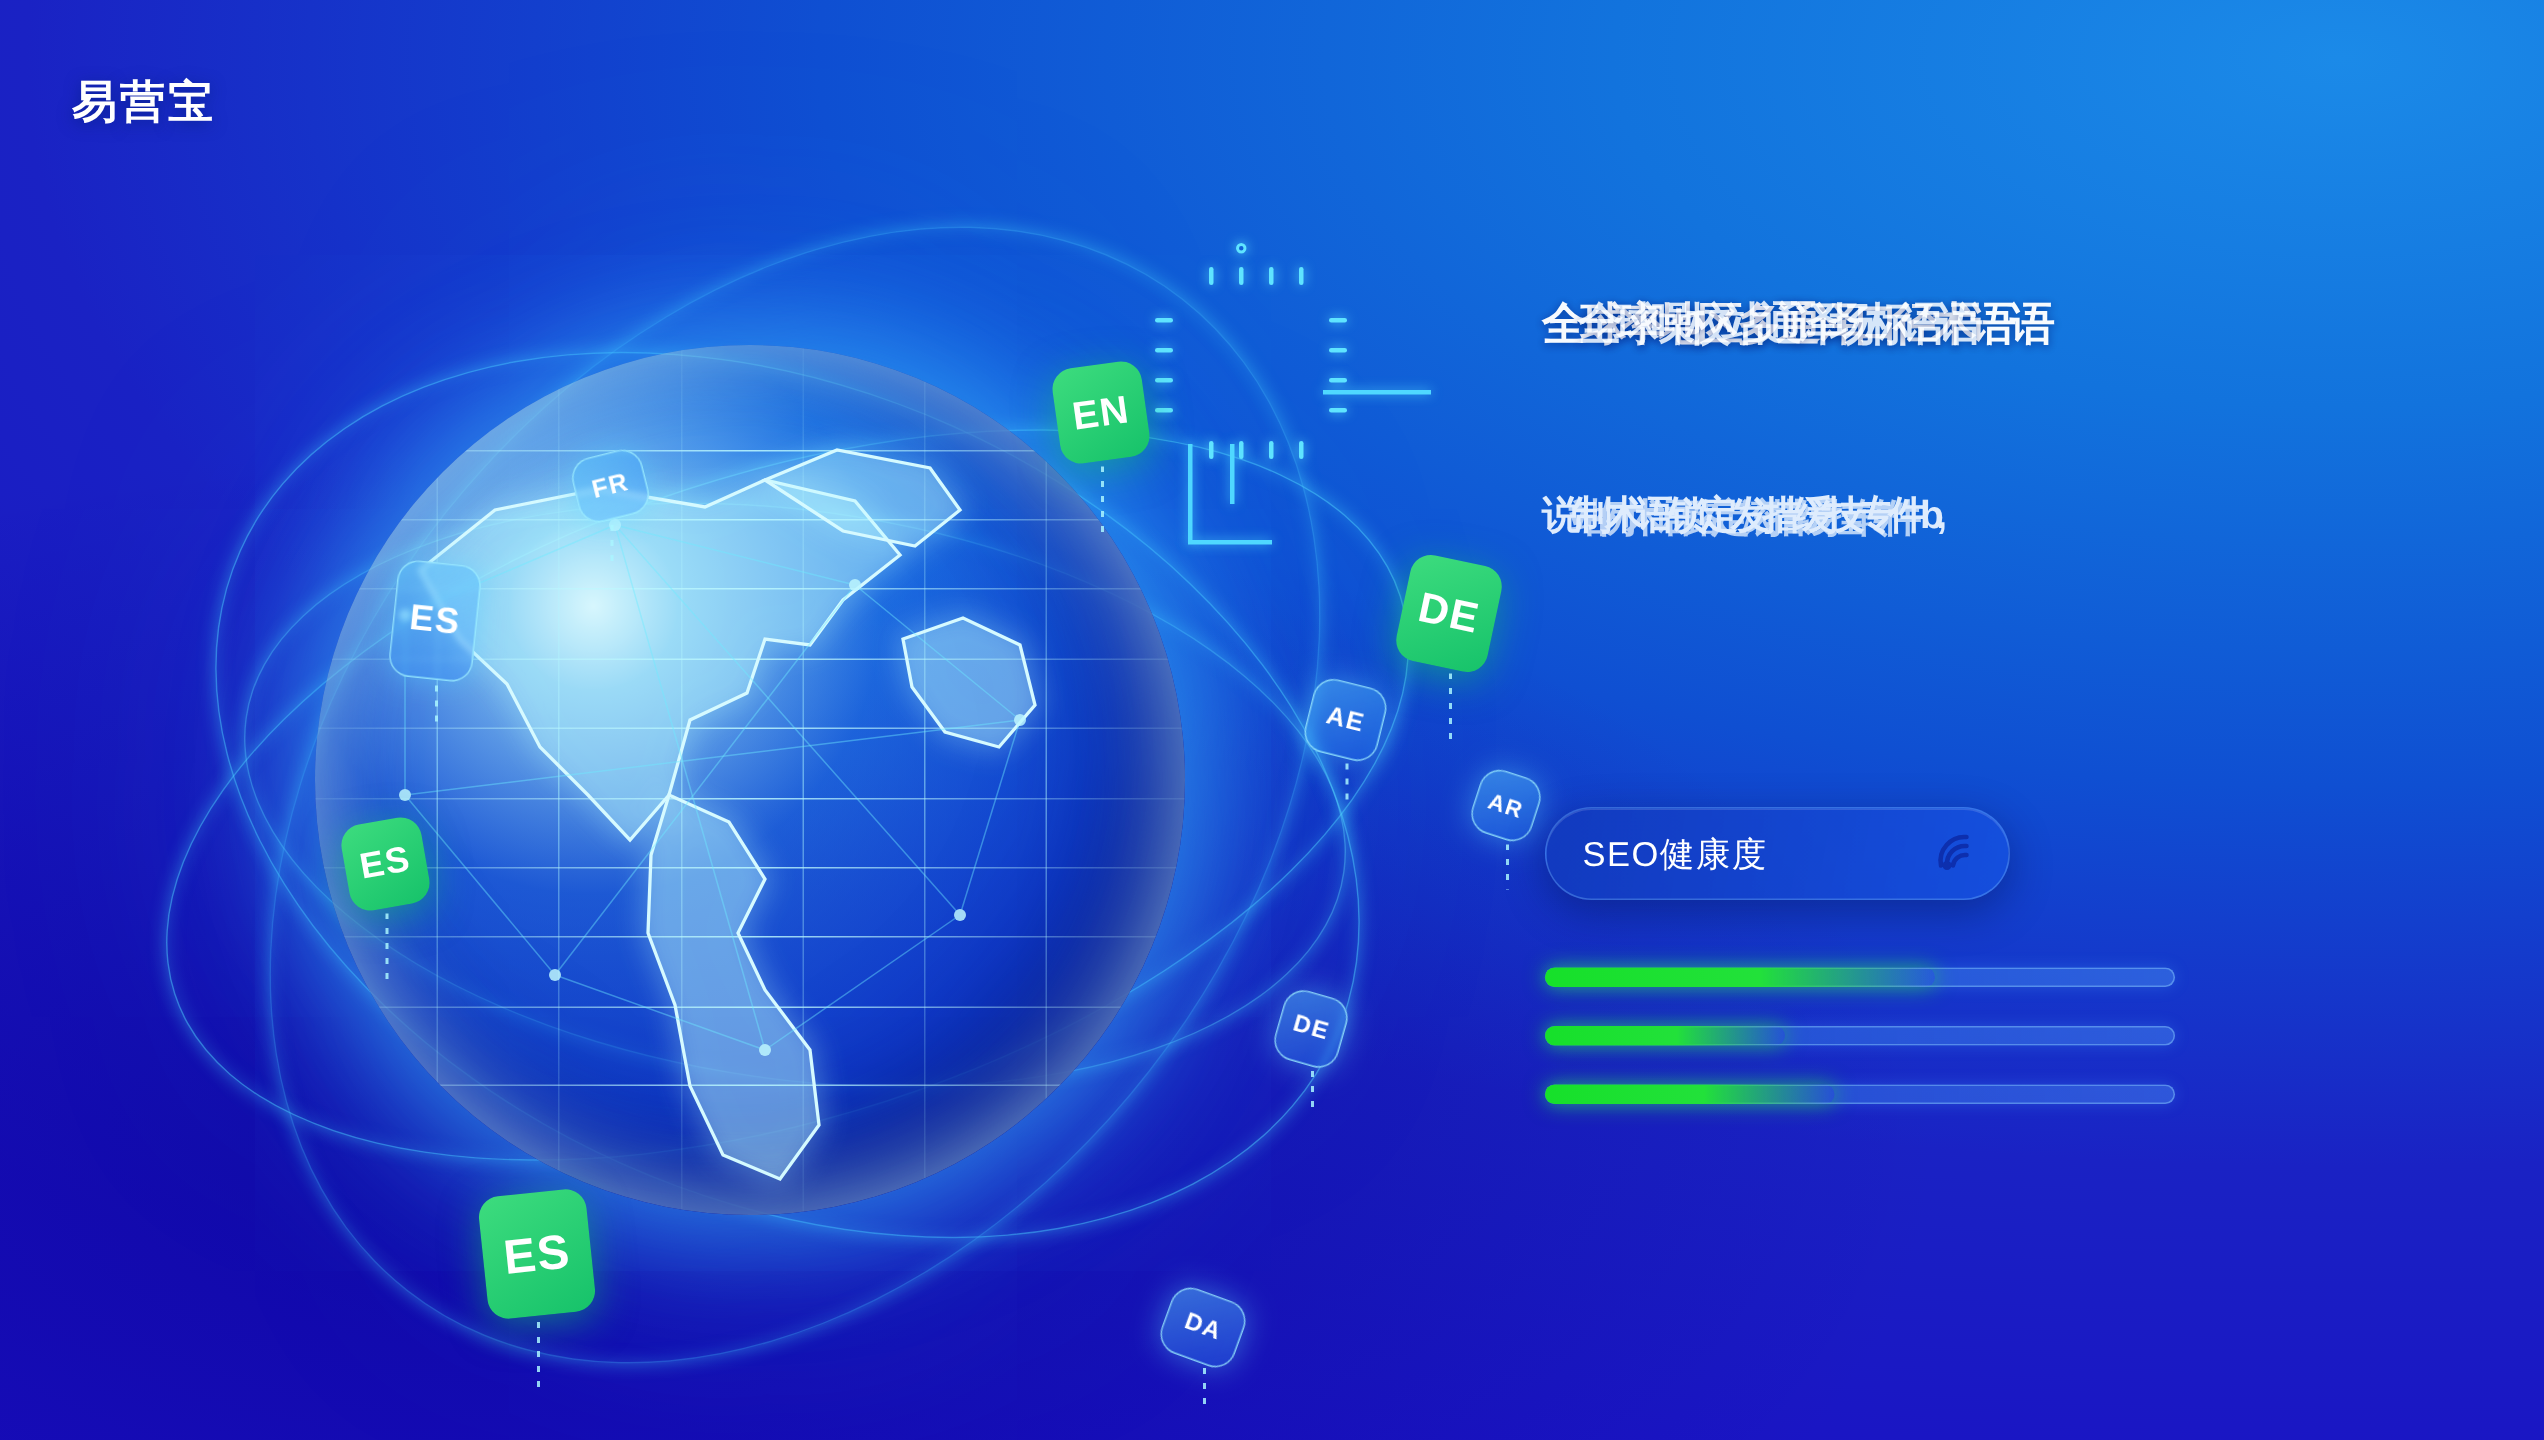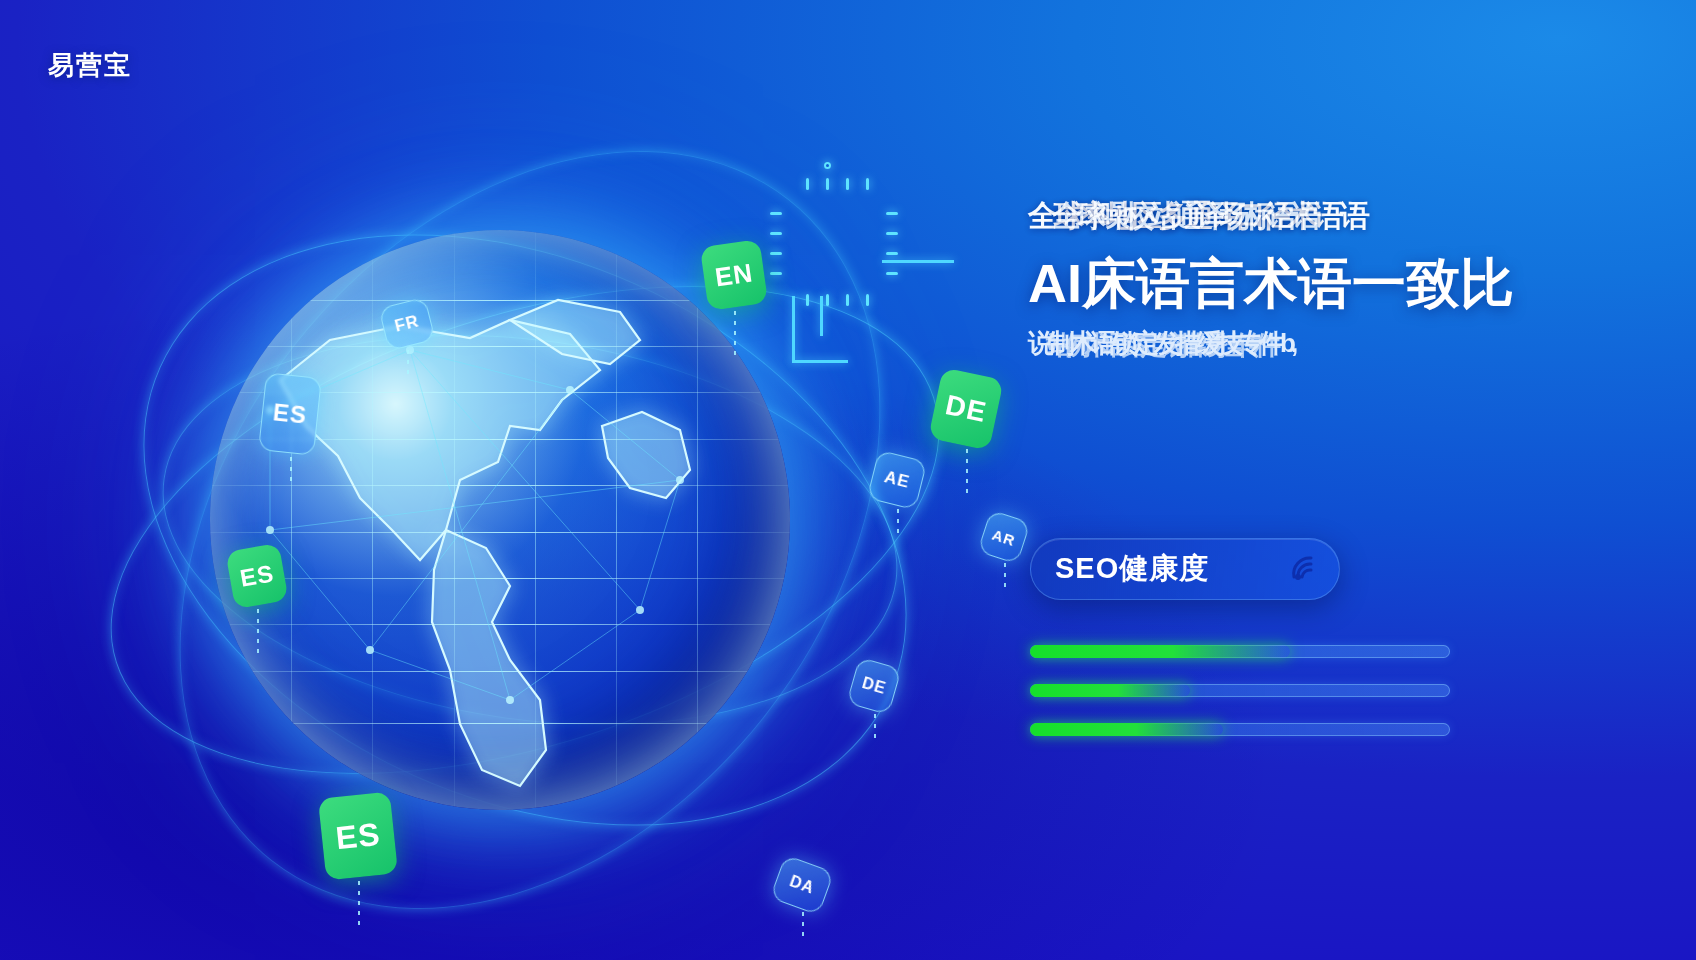--- a/index.html
+++ b/index.html
@@ -10,21 +10,21 @@
     background:
       radial-gradient(130% 110% at 92% 4%, #1b8ae8 0%, #1273dd 22%, #0f4fd2 46%, #1a22c4 70%, #1a0ec4 100%),
       linear-gradient(135deg,#1a8ae8 0%,#1040d0 45%,#1a0cc0 100%);
   }
   
   .bg-vignette{position:absolute;inset:0;background:
       radial-gradient(80% 70% at 20% 80%, rgba(8,4,140,.55) 0%, rgba(8,4,140,0) 70%);
       pointer-events:none;}
 
   
-  .logo{position:absolute;left:48px;top:48px;color:#fff;font-size:26px;font-weight:bold;
+  .logo{position:absolute;left:48px;top:48px;color:#fff;font-size:30px;font-weight:bold;
         letter-spacing:2px;text-shadow:0 2px 10px rgba(0,30,120,.6);}
 
   
   .globe-wrap{position:absolute;left:90px;top:110px;width:900px;height:800px;}
   .orbit{position:absolute;border:1.3px solid rgba(80,215,255,.55);border-radius:50%;
          box-shadow:0 0 12px rgba(70,210,255,.45), inset 0 0 12px rgba(70,210,255,.25);}
   .orbit.o1{left:5px;top:205px;width:860px;height:430px;transform:rotate(-18deg);}
   .orbit.o2{left:35px;top:150px;width:800px;height:540px;transform:rotate(24deg);}
   .orbit.o3{left:20px;top:120px;width:840px;height:600px;transform:rotate(-52deg);border-color:rgba(70,200,255,.38);}
   .orbit.o4{left:70px;top:230px;width:740px;height:380px;transform:rotate(8deg);border-color:rgba(90,225,255,.45);}
@@ -82,21 +82,21 @@
       letter-spacing:0px;white-space:nowrap;text-shadow:0 3px 14px rgba(0,25,110,.55);}
   .subline{position:absolute;left:8px;top:326px;width:470px;color:#eaf4ff;font-size:26px;
       font-weight:bold;white-space:nowrap;letter-spacing:-5px;opacity:.95;}
   .subline .ghost{position:absolute;left:18px;top:2px;letter-spacing:-7px;opacity:.8;}
 
   .seo-pill{position:absolute;left:10px;top:538px;width:310px;height:62px;border-radius:31px;
       background:linear-gradient(100deg,rgba(18,58,190,.92),rgba(22,82,225,.78));
       border:1px solid rgba(120,190,255,.35);
       box-shadow:0 8px 28px rgba(4,20,90,.45), inset 0 1px 0 rgba(255,255,255,.14);
       display:flex;align-items:center;padding:0 18px 0 24px;}
-  .seo-pill .txt{color:#fff;font-size:29px;font-weight:bold;letter-spacing:1px;flex:1;}
+  .seo-pill .txt{color:#fff;font-size:23px;font-weight:normal;letter-spacing:1px;flex:1;}
   .signal-icon{width:34px;height:34px;position:relative;flex:0 0 34px;}
 
   .bars{position:absolute;left:10px;top:645px;width:420px;}
   .bar-track{position:relative;height:13px;margin-bottom:26px;border-radius:7px;
       background:linear-gradient(90deg,rgba(40,110,225,.55),rgba(90,170,255,.35));
       box-shadow:inset 0 0 0 1px rgba(140,205,255,.45), 0 0 10px rgba(70,160,255,.28);}
   .bar-fill{position:absolute;left:0;top:0;height:13px;border-radius:7px;
       background:linear-gradient(90deg,#16e02a,#22e13a 55%,rgba(40,225,70,0) 100%);
       box-shadow:0 0 14px rgba(30,225,60,.6);}
   .metric{position:absolute;left:10px;top:820px;color:#fff;font-size:27px;font-weight:bold;
@@ -238,21 +238,20 @@
       </div>
   </div>
 
   <div class="panel">
 
     <div class="eyebrow">
       <span>全球率地区多通译口径术语语</span>
       <span class="ghost">全球噪校站通译场标语语</span>
     </div>
 
-    <div class="headline">AI床语言术语一致比</div>
 
     <div class="subline">
       <span>说制术语锁定发措缓技专件b,</span>
       <span class="ghost">站例术语路定滚措缓挂转件</span>
     </div>
 
     <div class="seo-pill">
       <span class="txt">SEO健康度</span>
       <span class="signal-icon">
         <svg viewBox="0 0 34 34" width="34" height="34">

